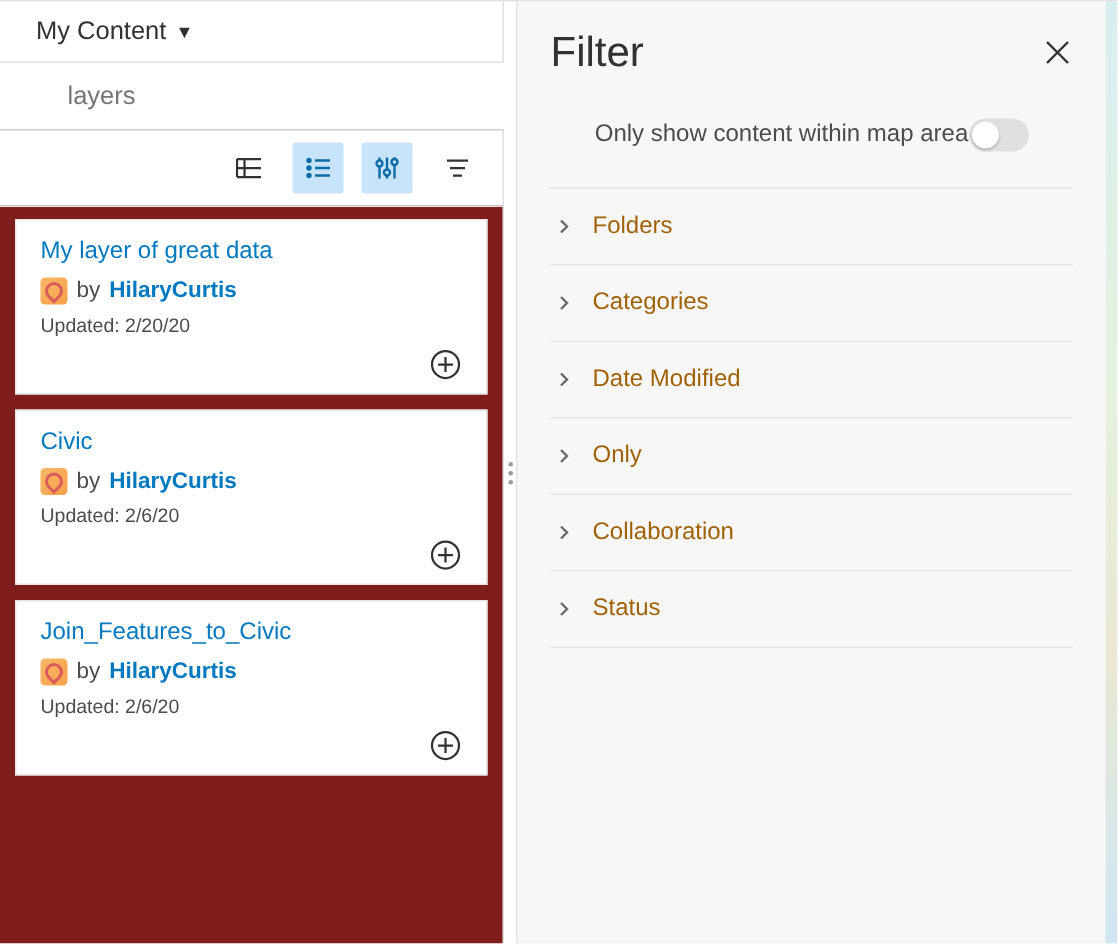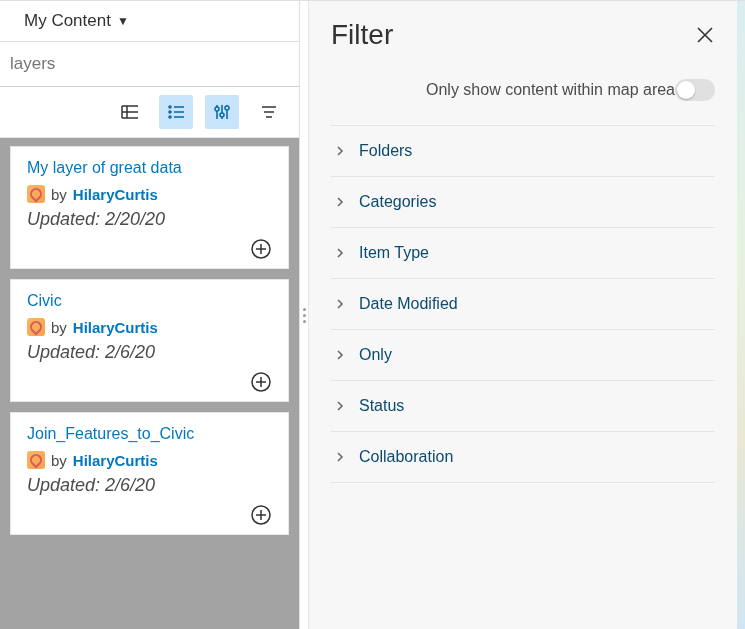--- a/index.html
+++ b/index.html
@@ -13,21 +13,21 @@
     overflow: hidden;
   }
   .app {
     display: flex;
     width: 745px;
     height: 629px;
     border-top: 1px solid #e0e0e0;
   }
   
   .left {
-    width: 300px;
+    width: 336px;
     display: flex;
     flex-direction: column;
     border-right: 1px solid #e0e0e0;
     background: #fff;
   }
   .dropdown-row {
     display: flex;
     align-items: center;
     padding: 10px 18px 10px 24px;
     font-size: 17px;
@@ -42,20 +42,21 @@
     padding: 0;
   }
   .search-row input {
     width: 100%;
     border: none;
     outline: none;
     font-size: 17px;
     color: #6d28d9;
     padding: 12px 10px;
     background: #fff;
+    margin-left: 35px;
   }
   .view-toolbar {
     display: flex;
     justify-content: flex-end;
     align-items: center;
     gap: 12px;
     padding: 8px 14px 8px 8px;
   }
   .vt-btn {
     width: 34px;
@@ -67,39 +68,39 @@
     border-radius: 2px;
     cursor: pointer;
   }
   .vt-btn.active {
     background: #c7e4fb;
   }
   .vt-btn svg { display: block; }
   .list-area {
     flex: 1;
     overflow-y: auto;
-    background: #a3a3a3;
+    background: #7f1d1d;
     border-top: 1px solid #e6e6e6;
     position: relative;
   }
   .card {
     background: #fff;
     margin: 8px 10px 10px 10px;
     padding: 12px 16px 8px 16px;
     border: 1px solid #e6e6e6;
   }
   .card-title {
     color: #0079c1;
     font-size: 16px;
     margin-bottom: 8px;
     cursor: pointer;
   }
   .byline {
     display: flex;
-    align-items: center;
+    align-items: flex-start;
     gap: 6px;
     font-size: 15px;
     color: #4c4c4c;
     margin-bottom: 6px;
   }
   .byline .author {
     color: #0079c1;
     cursor: pointer;
     font-weight: bold;
   }
@@ -113,23 +114,22 @@
     justify-content: center;
   }
   .layer-icon::after {
     content: "";
     width: 8px; height: 8px;
     border: 2px solid #da5b5b;
     border-radius: 50% 50% 50% 0;
     transform: rotate(-45deg);
   }
   .updated {
-    font-size: 18px;
+    font-size: 13px;
     color: #4c4c4c;
-    font-style: italic;
   }
   .add-row {
     display: flex;
     justify-content: flex-end;
     margin-top: 8px;
   }
   .add-btn {
     width: 22px; height: 22px;
     cursor: pointer;
   }
@@ -175,21 +175,21 @@
     font-weight: 300;
     color: #323232;
   }
   .close-btn {
     cursor: pointer;
     width: 20px; height: 20px;
   }
   .toggle-row {
     display: flex;
     align-items: center;
-    justify-content: flex-end;
+    justify-content: center;
     padding: 14px 22px 24px 22px;
     font-size: 16px;
     color: #4c4c4c;
   }
   .toggle {
     width: 40px; height: 22px;
     background: #e0e0e0;
     border-radius: 11px;
     position: relative;
     cursor: pointer;
@@ -205,21 +205,21 @@
   .filter-list {
     padding: 0 22px;
   }
   .filter-item {
     display: flex;
     align-items: center;
     gap: 14px;
     padding: 16px 4px;
     border-top: 1px solid #e4e4e4;
     font-size: 16px;
-    color: #0c4a6e;
+    color: #a16207;
     cursor: pointer;
   }
   .filter-item:last-child { border-bottom: 1px solid #e4e4e4; }
   .chev {
     width: 10px; height: 10px;
     color: #6a6a6a;
   }
   
   .map-edge {
     width: 8px;
@@ -372,43 +372,37 @@
       <div class="filter-item">
         <svg class="chev" viewBox="0 0 10 10">
             <polyline points="3,1 7,5 3,9" fill="none" stroke="#6a6a6a" stroke-width="1.6"></polyline>
           </svg>
         <span>Categories</span>
       </div>
       <div class="filter-item">
         <svg class="chev" viewBox="0 0 10 10">
             <polyline points="3,1 7,5 3,9" fill="none" stroke="#6a6a6a" stroke-width="1.6"></polyline>
           </svg>
-        <span>Item Type</span>
-      </div>
-      <div class="filter-item">
-        <svg class="chev" viewBox="0 0 10 10">
-            <polyline points="3,1 7,5 3,9" fill="none" stroke="#6a6a6a" stroke-width="1.6"></polyline>
-          </svg>
         <span>Date Modified</span>
       </div>
       <div class="filter-item">
         <svg class="chev" viewBox="0 0 10 10">
             <polyline points="3,1 7,5 3,9" fill="none" stroke="#6a6a6a" stroke-width="1.6"></polyline>
           </svg>
         <span>Only</span>
       </div>
       <div class="filter-item">
         <svg class="chev" viewBox="0 0 10 10">
             <polyline points="3,1 7,5 3,9" fill="none" stroke="#6a6a6a" stroke-width="1.6"></polyline>
           </svg>
+        <span>Collaboration</span>
+      </div>
+      <div class="filter-item">
+        <svg class="chev" viewBox="0 0 10 10">
+            <polyline points="3,1 7,5 3,9" fill="none" stroke="#6a6a6a" stroke-width="1.6"></polyline>
+          </svg>
         <span>Status</span>
-      </div>
-      <div class="filter-item">
-        <svg class="chev" viewBox="0 0 10 10">
-            <polyline points="3,1 7,5 3,9" fill="none" stroke="#6a6a6a" stroke-width="1.6"></polyline>
-          </svg>
-        <span>Collaboration</span>
       </div>
     </div>
   </div>
 
   <div class="map-edge"></div>
 </div>
 
 </body></html>

